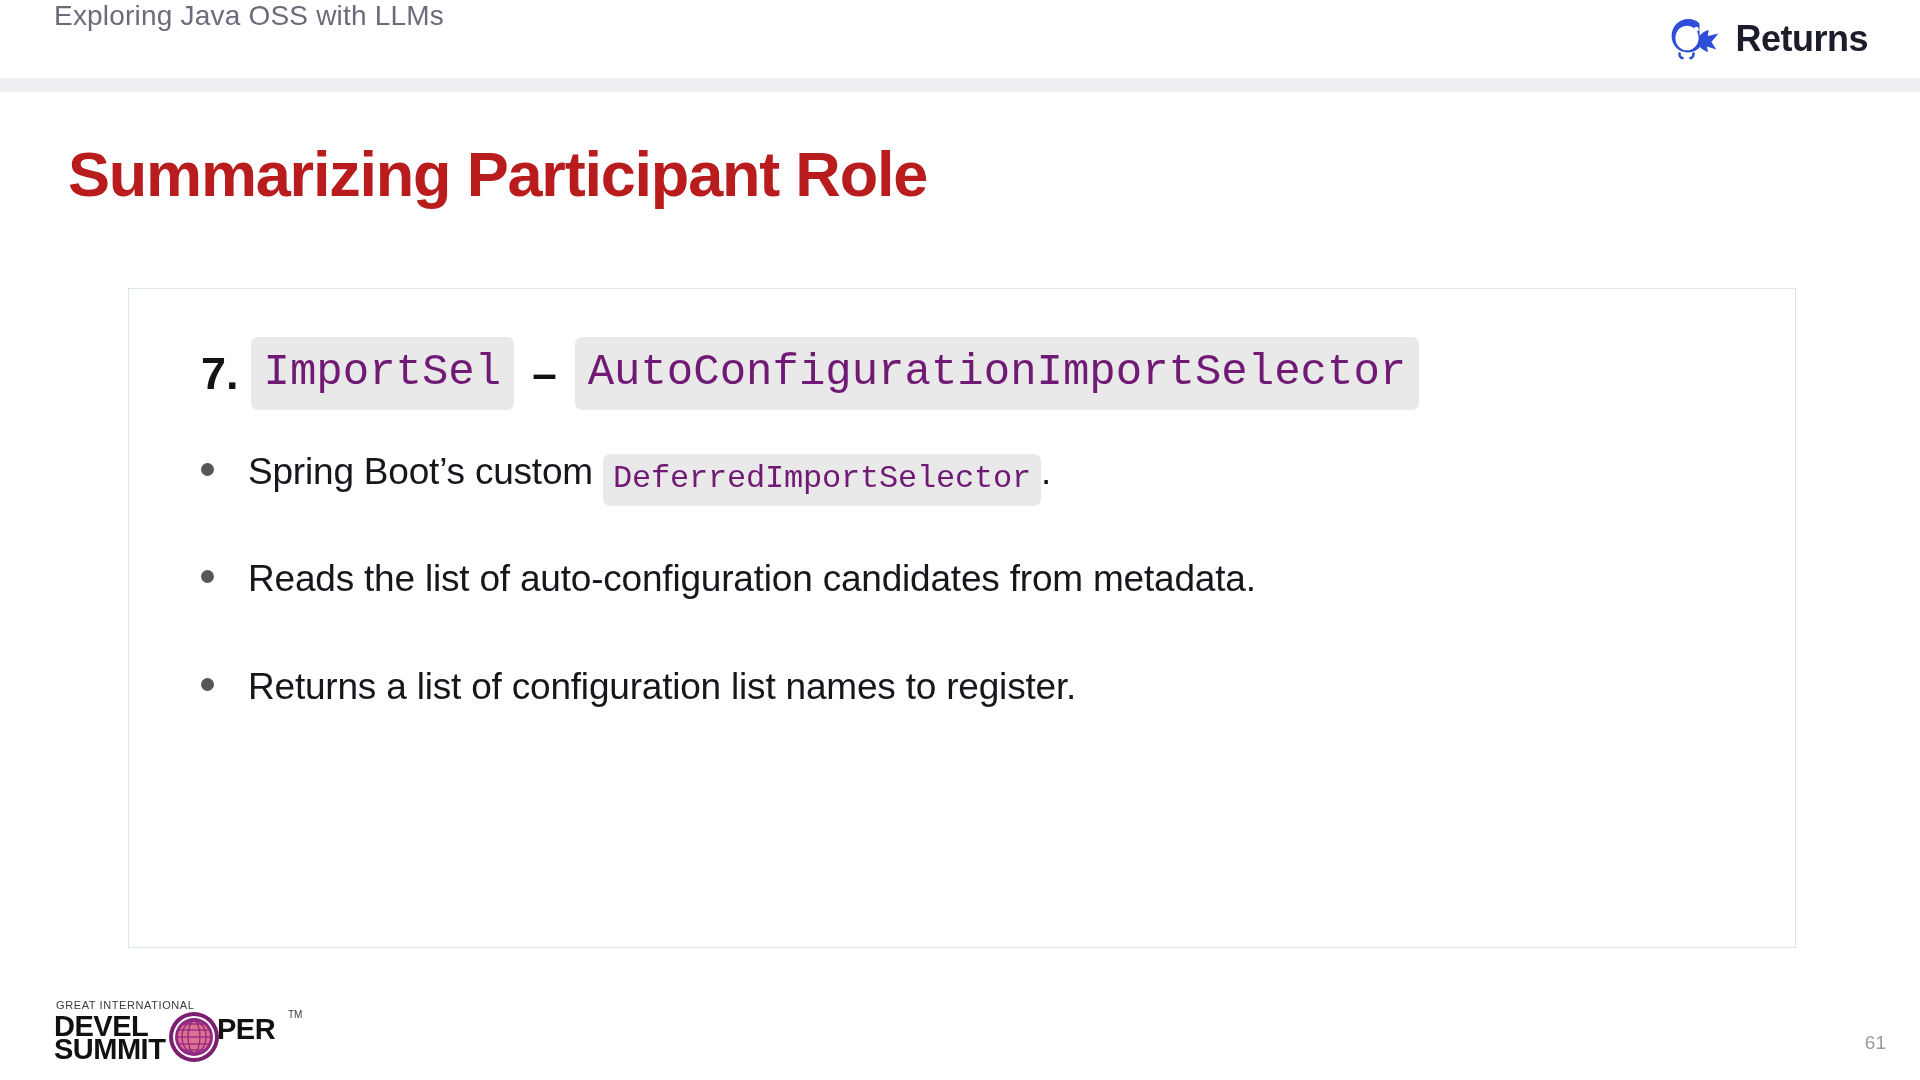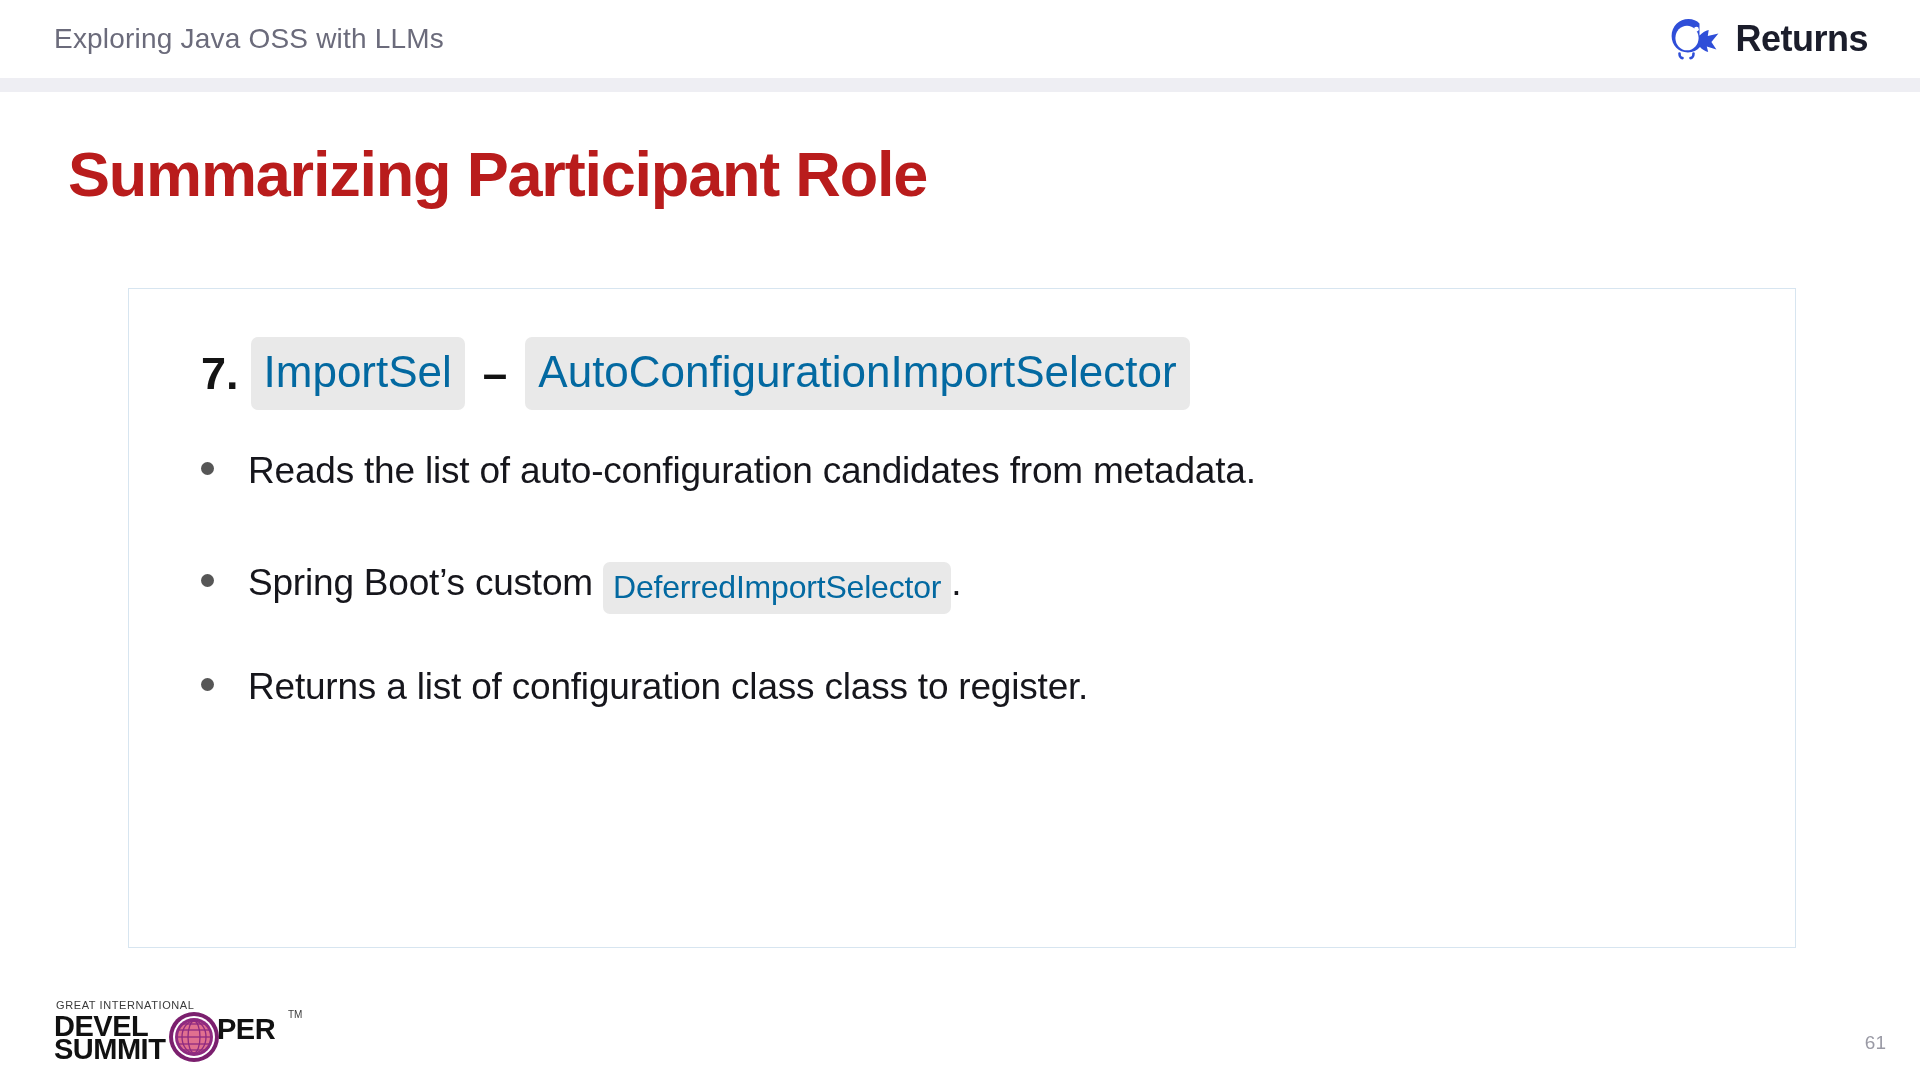--- a/index.html
+++ b/index.html
@@ -16,21 +16,20 @@
   }
 
   
   .slide-header {
     position: absolute;
     left: 0; top: 0;
     width: 1920px;
     height: 78px;
     background: #ffffff;
     display: flex;
-    align-items: center;
     justify-content: space-between;
     box-sizing: border-box;
     padding: 0 52px 0 54px;
   }
   .header-title {
     font-size: 28px;
     color: #6b6b7b;
     font-weight: 400;
     letter-spacing: 0.2px;
     white-space: nowrap;
@@ -93,24 +92,24 @@
     white-space: nowrap;
   }
   .item-number {
     font-size: 45px;
     font-weight: 700;
     color: #141414;
     margin-right: 12px;
     line-height: 1;
   }
   .code-chip {
-    font-family: Liberation Sans, sans-serif;
+    font-family: Liberation Mono, monospace;
     background: #e9e9e9;
     border-radius: 7px;
-    color: #0369a1;
+    color: #701a75;
     line-height: 1;
   }
   .item-heading .code-chip {
     font-size: 44px;
     padding: 13px 13px 16px 13px;
   }
   .item-dash {
     font-size: 44px;
     font-weight: 700;
     color: #111111;
@@ -201,32 +200,32 @@
     <span class="item-number">7.</span>
     <span class="code-chip">ImportSel</span>
     <span class="item-dash">–</span>
     <span class="code-chip">AutoConfigurationImportSelector</span>
   </div>
 
   <div class="bullet-list">
 
     <div class="bullet-row">
       <span class="bullet-dot"></span>
+      <span class="bullet-text"><span>Spring Boot’s custom </span><span class="code-chip">DeferredImportSelector</span><span>.</span></span>
+    </div>
+
+    <div class="bullet-row">
+      <span class="bullet-dot"></span>
       <span class="bullet-text">Reads the list of auto-configuration candidates from metadata.</span>
     </div>
 
+
     <div class="bullet-row">
       <span class="bullet-dot"></span>
-      <span class="bullet-text"><span>Spring Boot’s custom </span><span class="code-chip">DeferredImportSelector</span><span>.</span></span>
-    </div>
-
-
-    <div class="bullet-row">
-      <span class="bullet-dot"></span>
-      <span class="bullet-text">Returns a list of configuration class class to register.</span>
+      <span class="bullet-text">Returns a list of configuration list names to register.</span>
     </div>
 
   </div>
 </div>
 
 <div class="footer-logo">
   <svg width="270" height="66" viewBox="0 0 270 66" aria-hidden="true">
     <text x="4" y="13" font-family="'Liberation Sans', sans-serif" font-size="11" letter-spacing="0.6" fill="#3a3a3a">GREAT INTERNATIONAL</text>
     <text x="2" y="40" font-family="'Liberation Sans', sans-serif" font-size="29" font-weight="bold" letter-spacing="-0.5" fill="#111111">DEVEL</text>
     <text x="2" y="63" font-family="'Liberation Sans', sans-serif" font-size="29" font-weight="bold" letter-spacing="-0.5" fill="#111111">SUMMIT</text>

